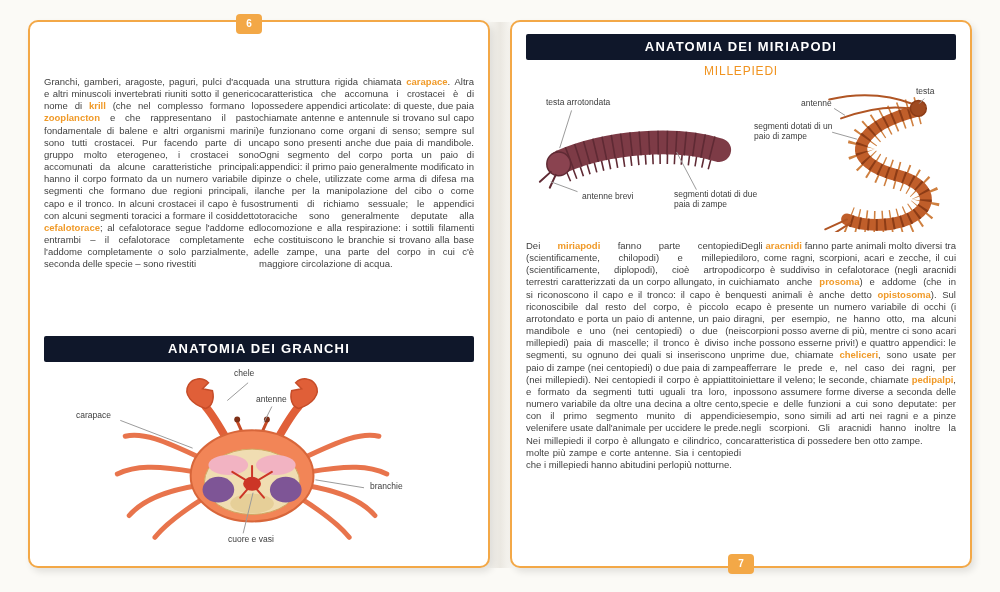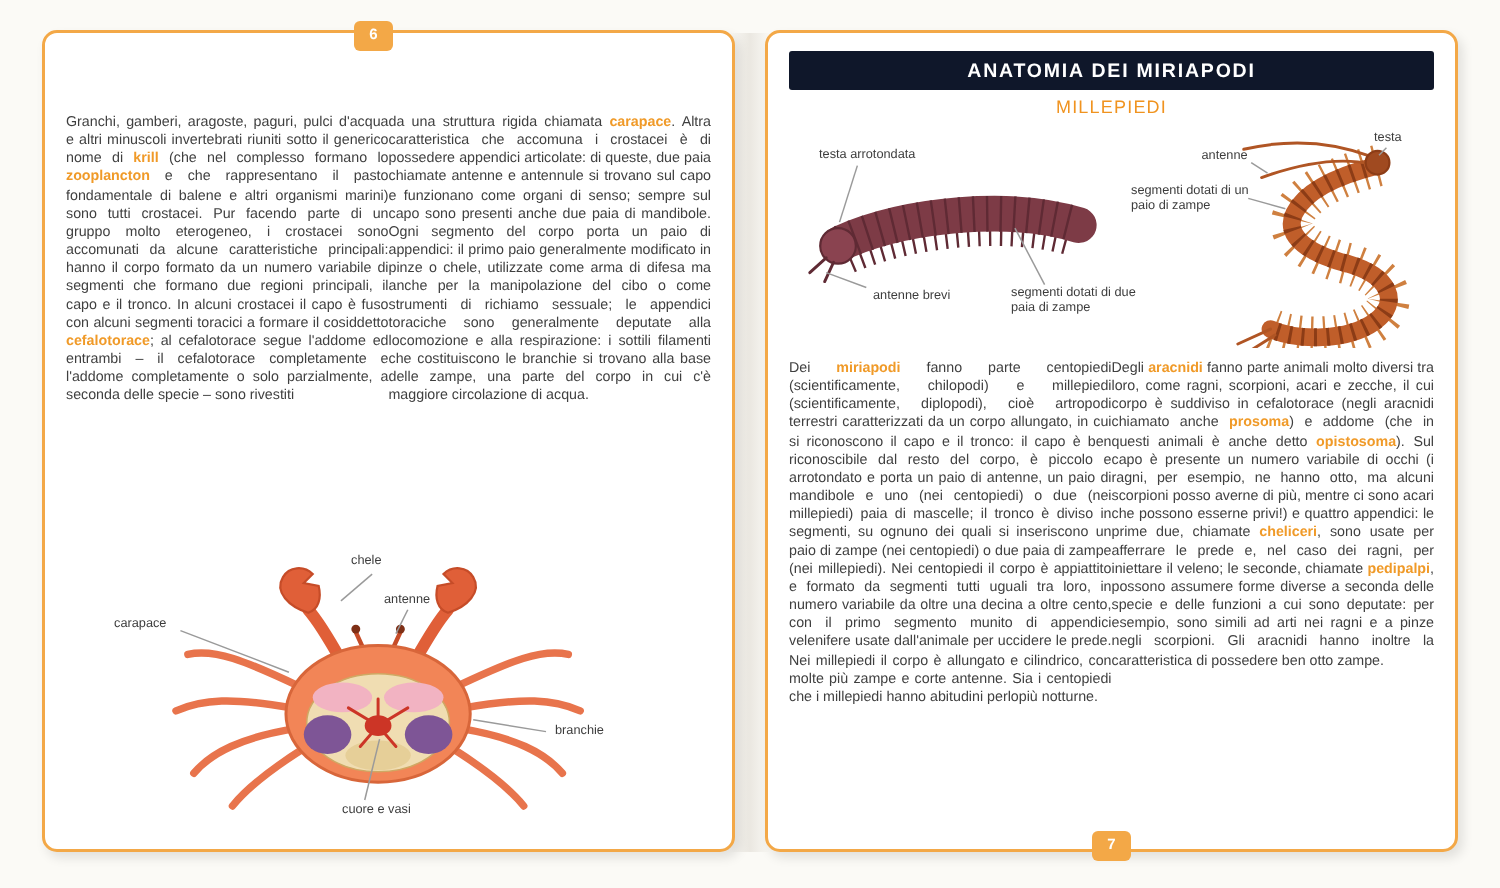--- a/index.html
+++ b/index.html
@@ -46,20 +46,21 @@
 
   <div class="page page-left">
     <div class="page-tab tab-top">6</div>
 
 
     <div class="columns columns-left">
       <p class="col"><span>Granchi, gamberi, aragoste, paguri, pulci d'acqua e altri minuscoli invertebrati riuniti sotto il generico nome di </span><span class="hl">krill</span><span> (che nel complesso formano lo </span><span class="hl">zooplancton</span><span> e che rappresentano il pasto fondamentale di balene e altri organismi marini) sono tutti crostacei. Pur facendo parte di un gruppo molto eterogeneo, i crostacei sono accomunati da alcune caratteristiche principali: hanno il corpo formato da un numero variabile di segmenti che formano due regioni principali, il capo e il tronco. In alcuni crostacei il capo è fuso con alcuni segmenti toracici a formare il cosiddetto </span><span class="hl">cefalotorace</span><span>; al cefalotorace segue l'addome ed entrambi – il cefalotorace completamente e l'addome completamente o solo parzialmente, a seconda delle specie – sono rivestiti</span></p>
       <p class="col"><span>da una struttura rigida chiamata </span><span class="hl">carapace</span><span>. Altra caratteristica che accomuna i crostacei è di possedere appendici articolate: di queste, due paia chiamate antenne e antennule si trovano sul capo e funzionano come organi di senso; sempre sul capo sono presenti anche due paia di mandibole. Ogni segmento del corpo porta un paio di appendici: il primo paio generalmente modificato in pinze o chele, utilizzate come arma di difesa ma anche per la manipolazione del cibo o come strumenti di richiamo sessuale; le appendici toraciche sono generalmente deputate alla locomozione e alla respirazione: i sottili filamenti che costituiscono le branchie si trovano alla base delle zampe, una parte del corpo in cui c'è maggiore circolazione di acqua.</span></p>
     </div>
 
+    <div class="banner banner-left">ANATOMIA DEI GRANCHI</div>
 
     <div class="figure crab-figure">
       <svg viewBox="0 0 434 192">
 
         <g stroke="#e8744c" stroke-width="5" fill="none" stroke-linecap="round">
           <path d="M158,92 C120,74 100,66 82,70"></path>
           <path d="M152,106 C112,99 92,100 74,108"></path>
           <path d="M154,120 C118,126 98,136 86,150"></path>
           <path d="M162,132 C135,149 120,162 112,172"></path>
           <path d="M262,92 C300,74 320,66 338,70"></path>

